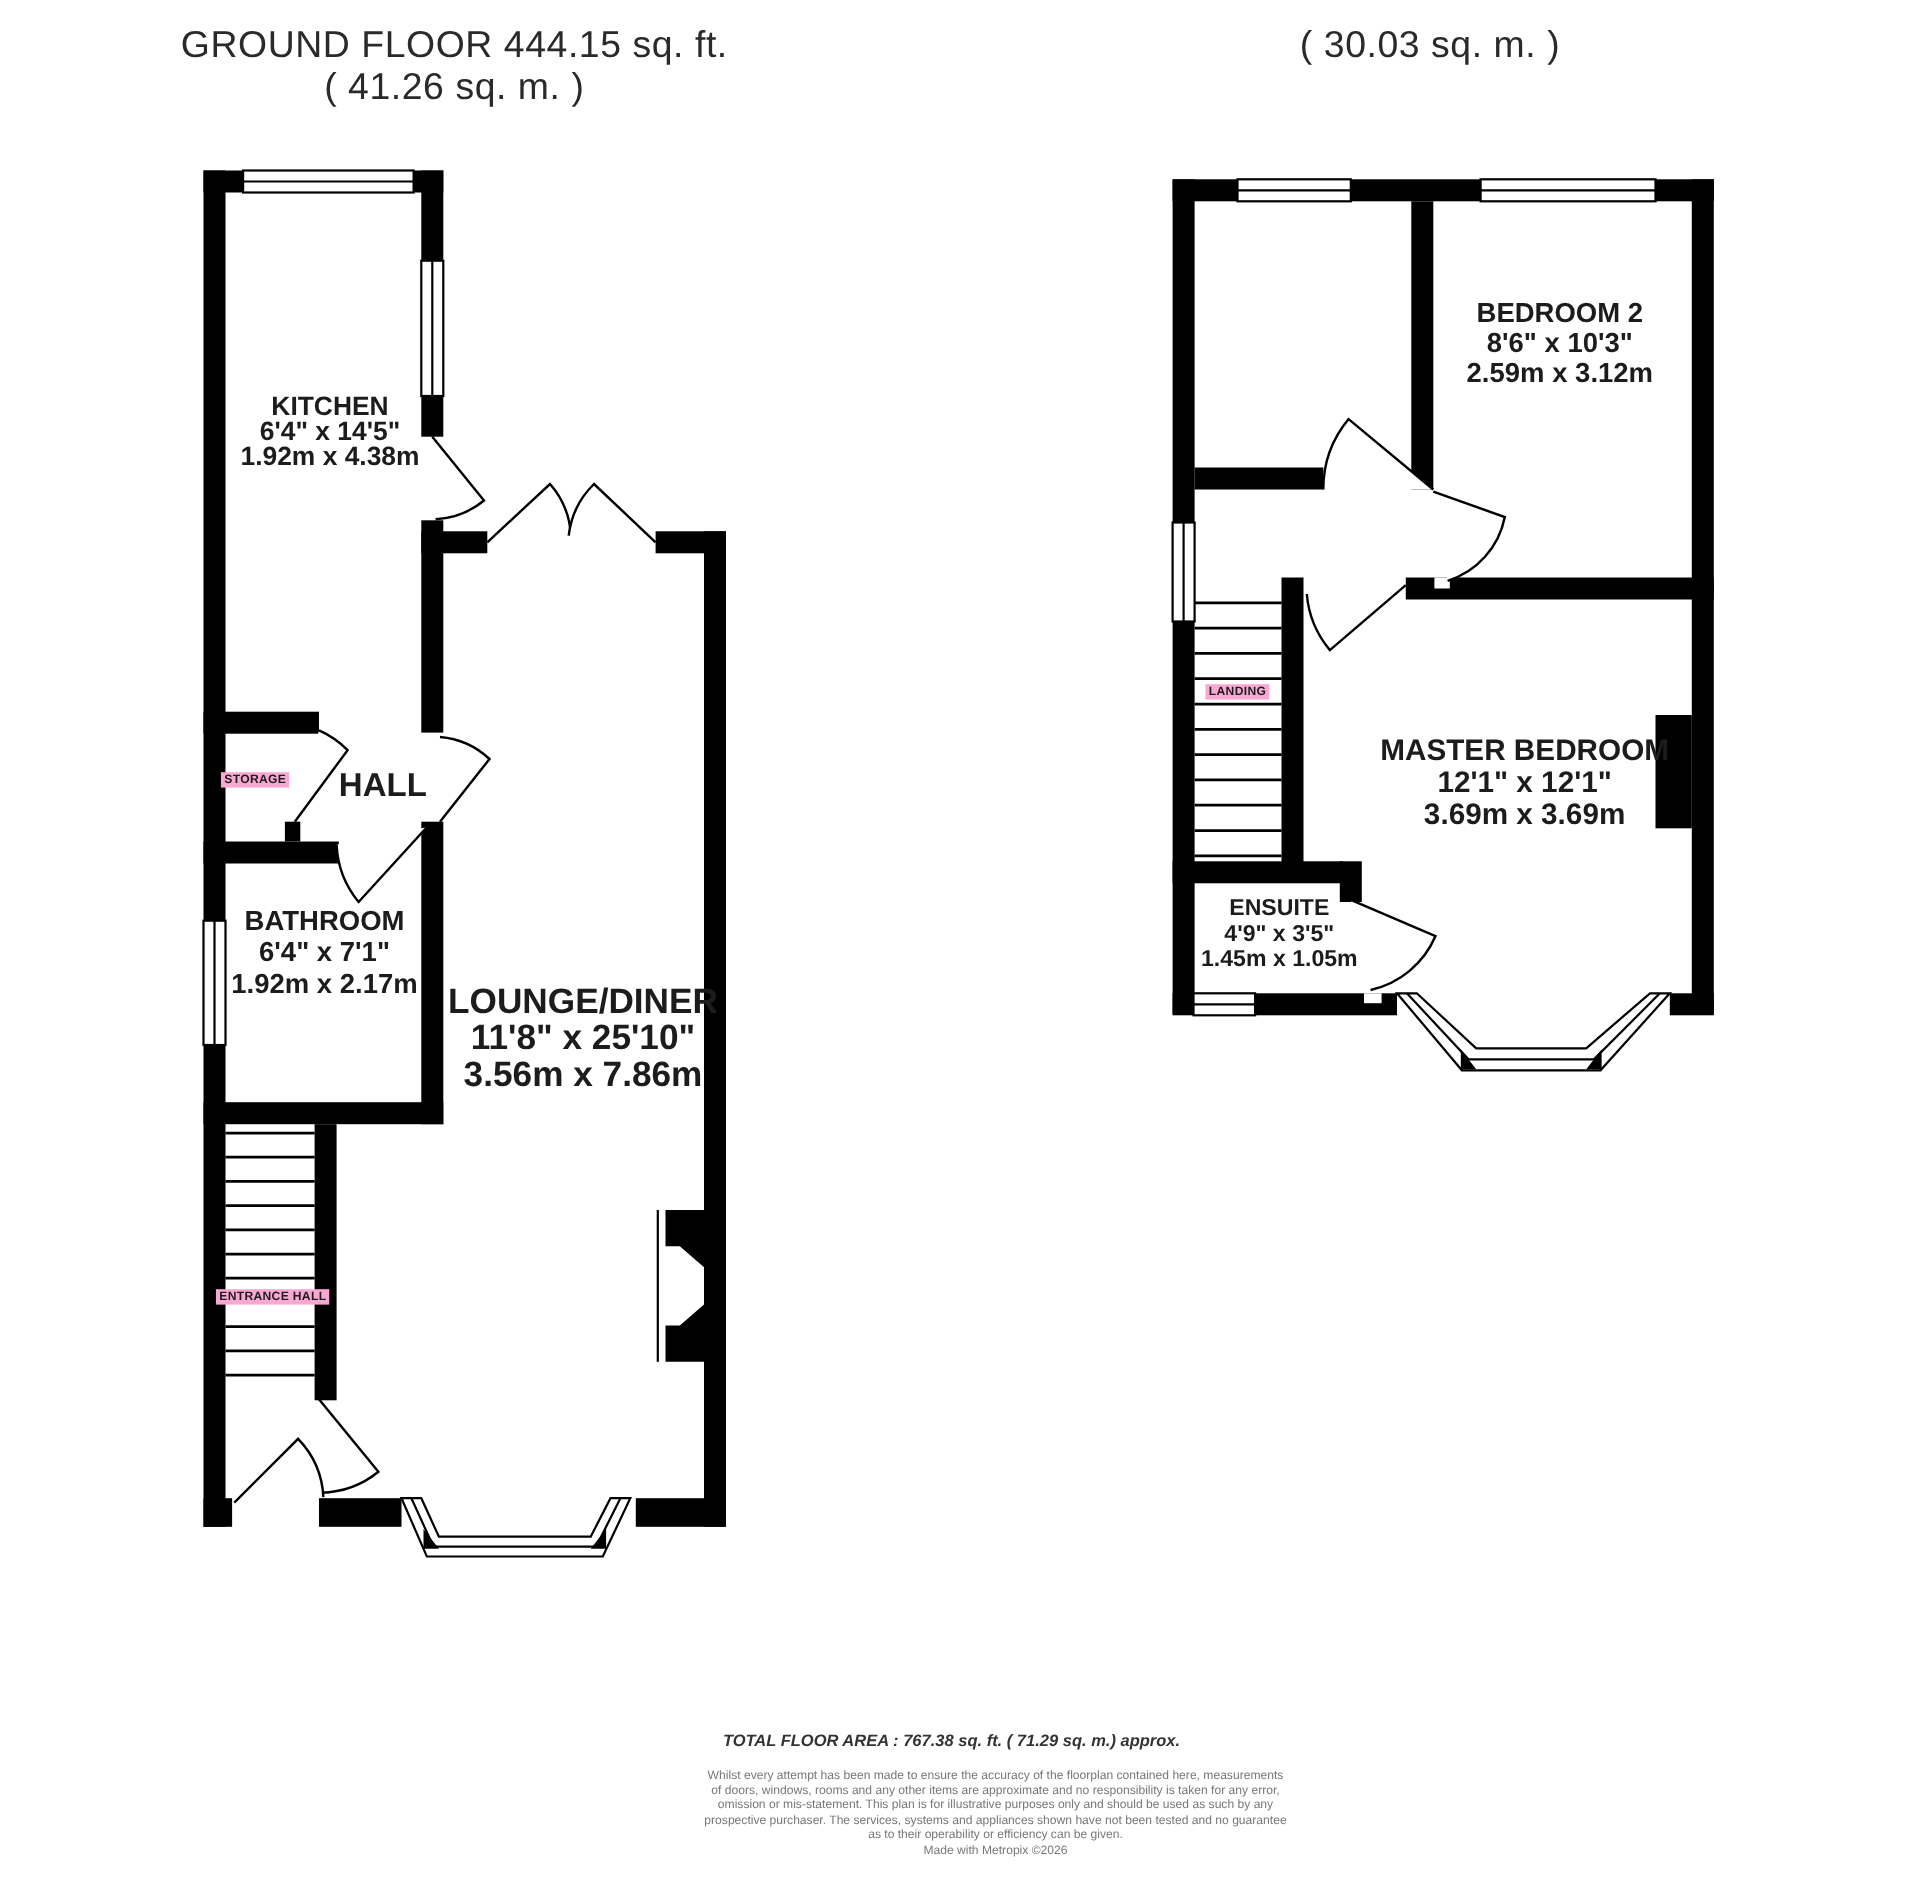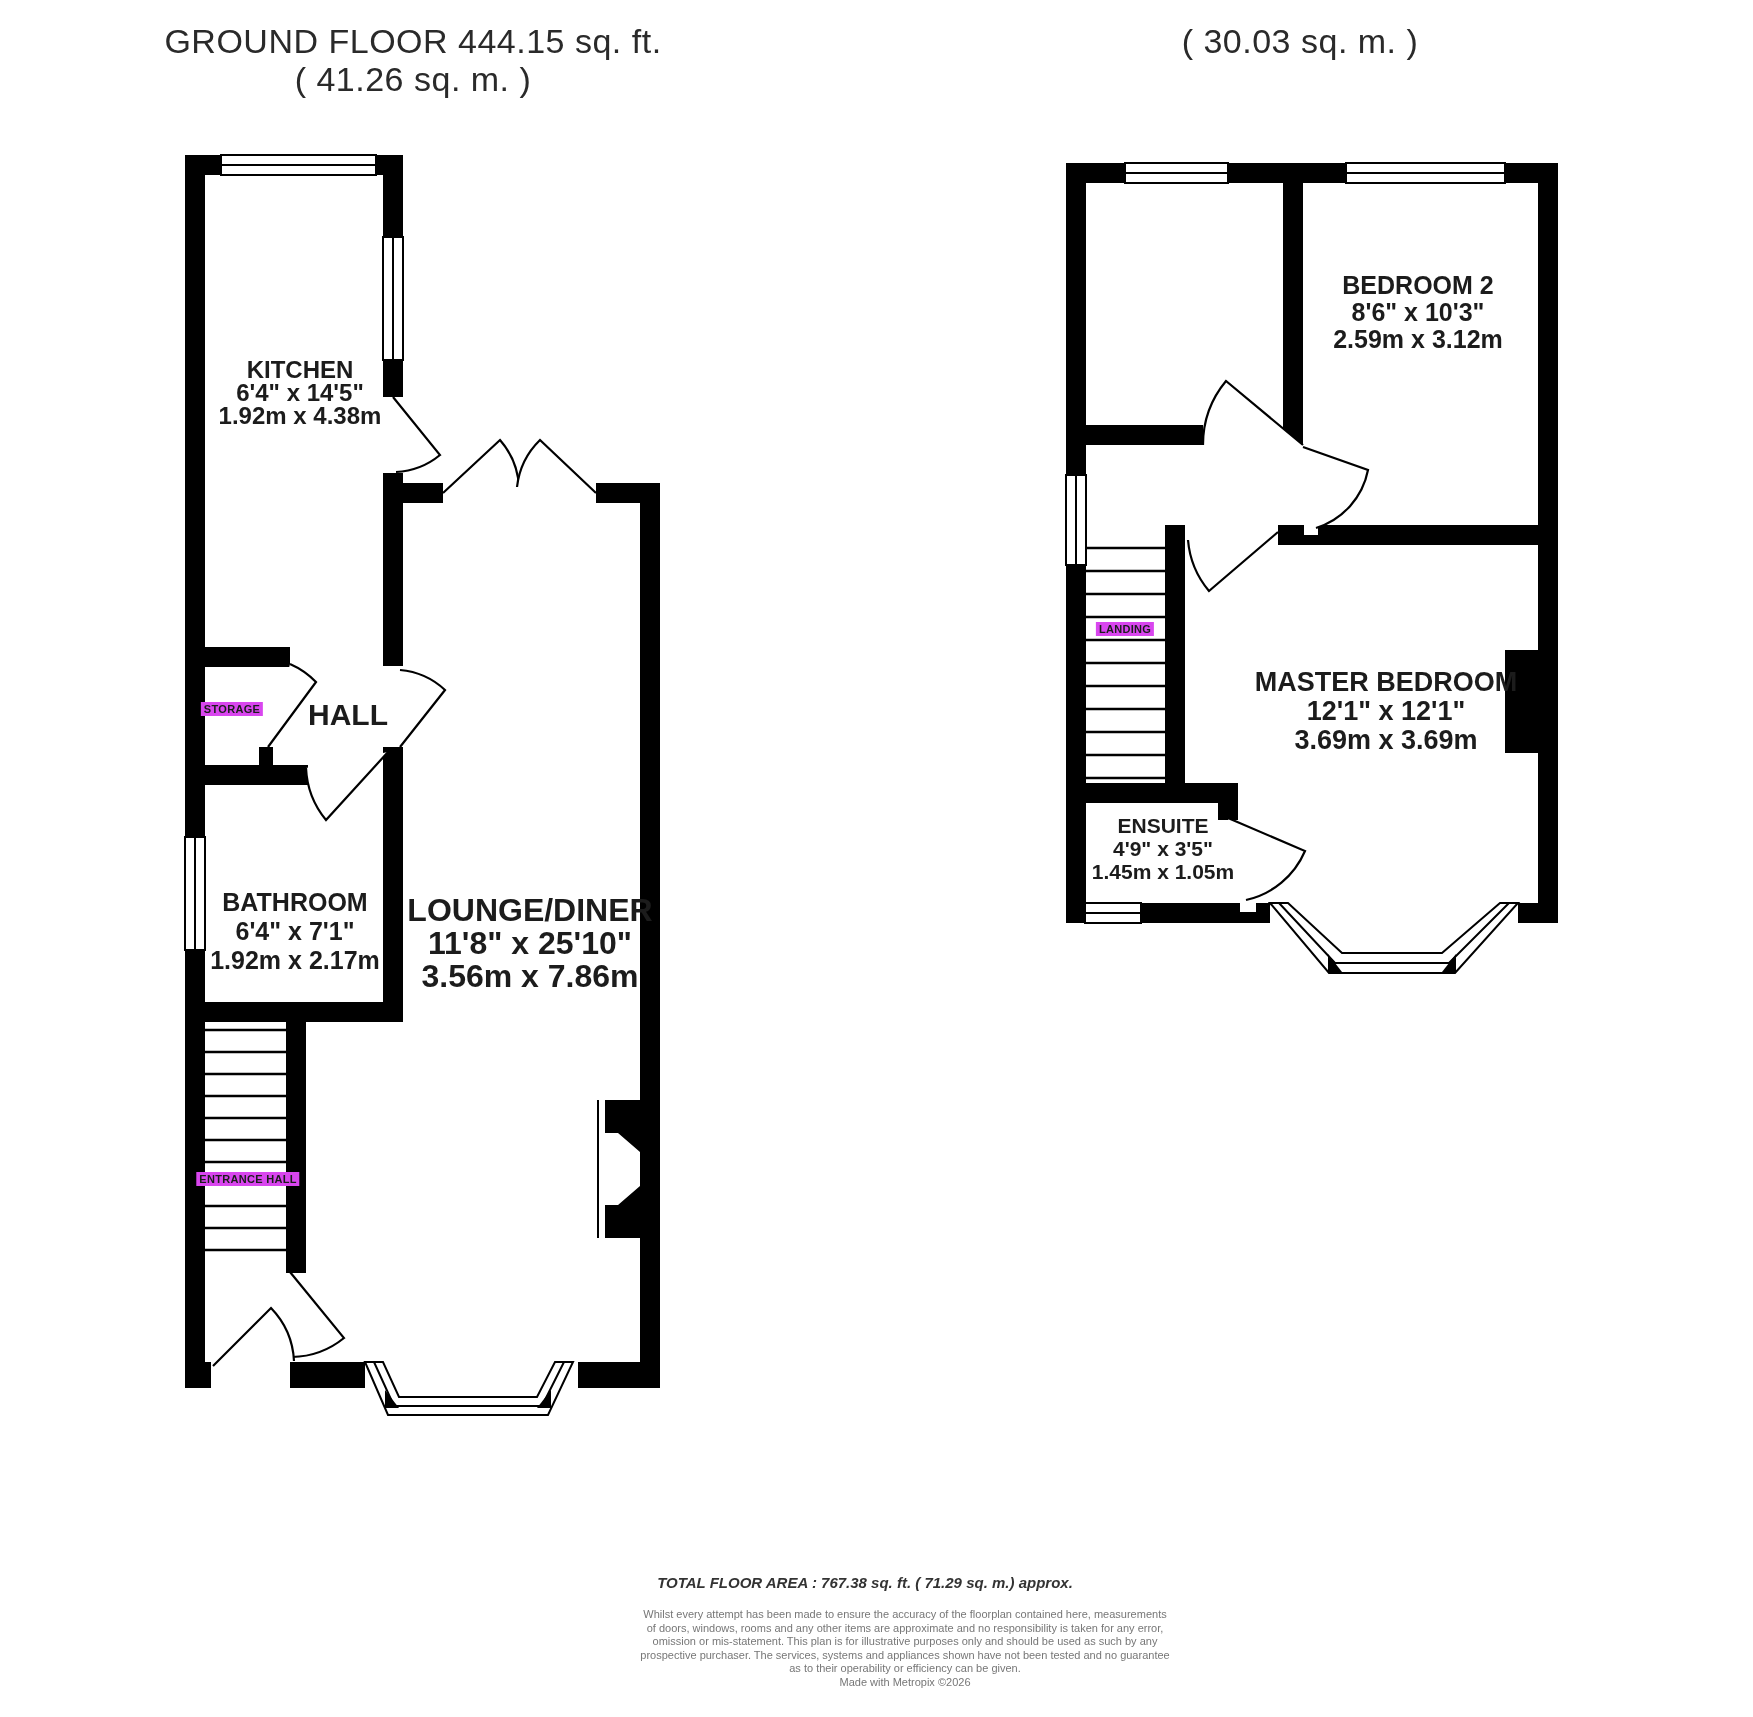--- a/index.html
+++ b/index.html
@@ -3,21 +3,21 @@
 <meta charset="utf-8">
 <style>
   html,body{margin:0;padding:0;background:#ffffff;}
   #page{position:relative;width:1753px;height:1717px;background:#ffffff;overflow:hidden;
         font-family:"Liberation Sans",sans-serif;margin-left:28px;}
   svg{position:absolute;left:0;top:0;}
   .lbl{position:absolute;transform:translateX(-50%);text-align:center;color:#1c1c1c;
        font-weight:bold;white-space:nowrap;}
   .title{font-weight:400;font-size:34px;line-height:38px;color:#2a2a2a;letter-spacing:0.5px;}
   .roomlbl div{white-space:nowrap;}
-  .tinylbl{background:#d946ef;padding:1px 3px;font-size:11px;letter-spacing:0.3px;}
+  .tinylbl{background:#f9a8d4;padding:1px 3px;font-size:11px;letter-spacing:0.3px;}
   .footer-total{font-weight:bold;font-size:15px;color:#333;}
   .footer-disc{font-weight:400;font-size:11px;line-height:13.5px;color:#777;transform:translateX(-50%);
        position:absolute;text-align:center;}
 </style>
 </head>
 <body>
 
 <div id="page">
 
 <svg width="1753" height="1717" viewBox="0 0 1753 1717">
@@ -198,21 +198,21 @@
   <div class="lbl roomlbl" style="left:272px;top:358px;font-size:24px;line-height:23px;">
     <div>KITCHEN</div>
     <div>6'4" x 14'5"</div>
     <div>1.92m x 4.38m</div>
   </div>
 
   <div class="lbl tinylbl" style="left:204px;top:702px;">STORAGE</div>
 
   <div class="lbl" style="left:320px;top:698px;font-size:30px;">HALL</div>
 
-  <div class="lbl roomlbl" style="left:267px;top:888px;font-size:25px;line-height:29px;">
+  <div class="lbl roomlbl" style="left:267px;top:823px;font-size:25px;line-height:29px;">
     <div>BATHROOM</div>
     <div>6'4" x 7'1"</div>
     <div>1.92m x 2.17m</div>
   </div>
 
   <div class="lbl roomlbl" style="left:502px;top:894px;font-size:32px;line-height:33px;">
     <div>LOUNGE/DINER</div>
     <div>11'8" x 25'10"</div>
     <div>3.56m x 7.86m</div>
   </div>

